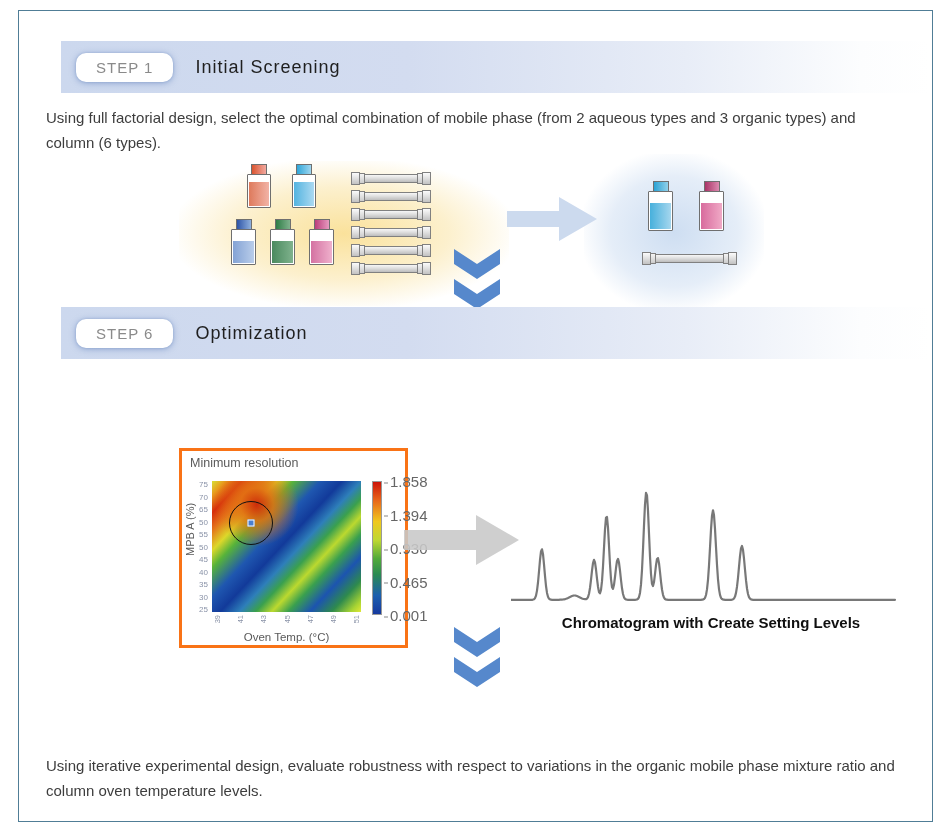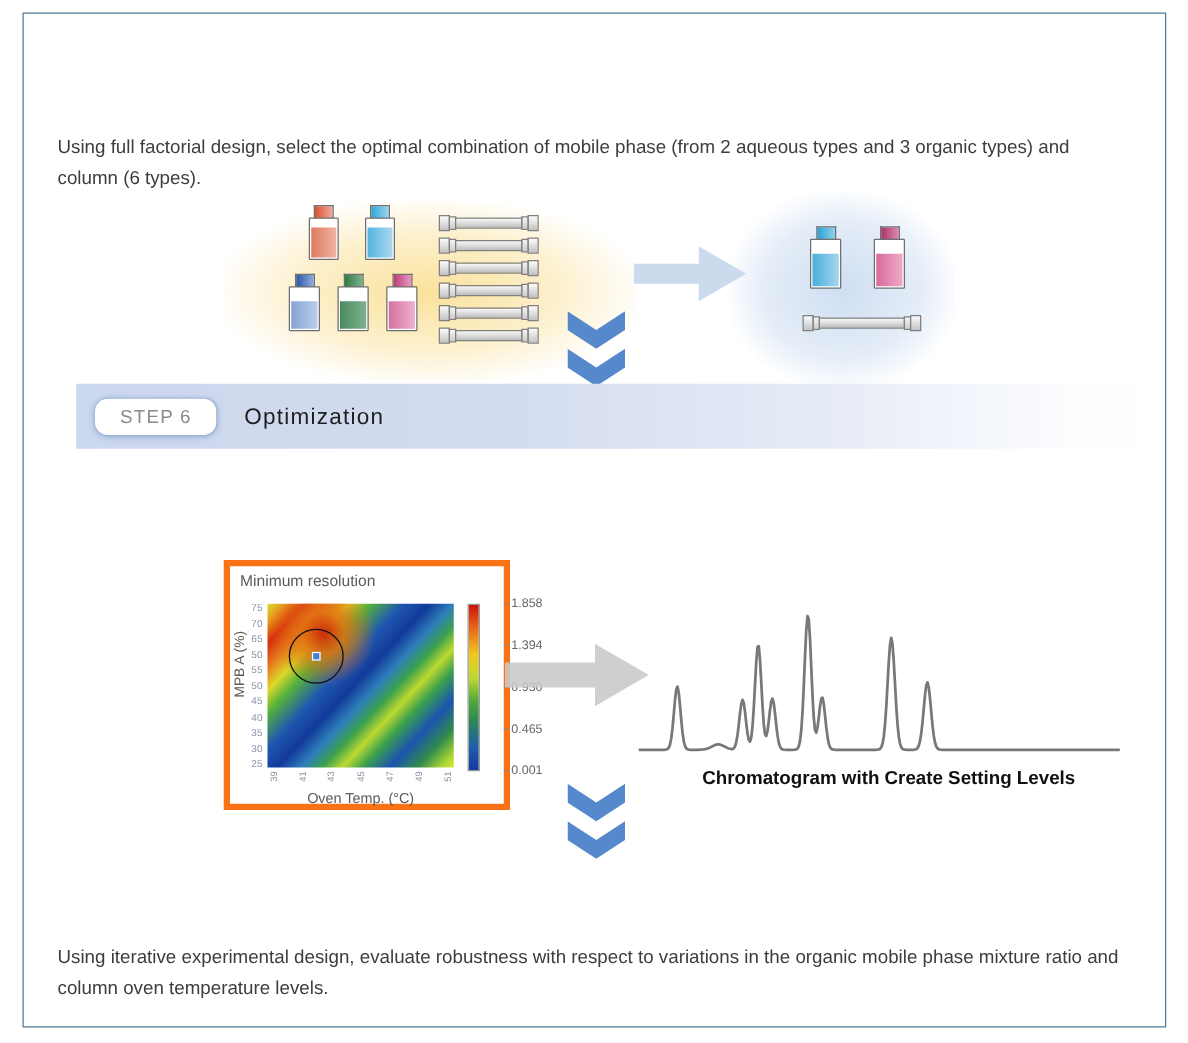--- a/index.html
+++ b/index.html
@@ -60,21 +60,21 @@
   .bottle .bbody{position:absolute;top:10px;left:0;right:0;bottom:0;border:1px solid #6f6f6f;background:#fff;border-radius:1px}
   .bottle .liquid{position:absolute;left:1px;right:1px;bottom:1px}
   .bottle-row{position:absolute;display:flex}
   .hcol{display:flex;align-items:center;position:absolute;height:14px}
   .hcol .endcap{width:9px;height:13px;border:1px solid #808080;background:linear-gradient(180deg,#fbfbfb 0%,#e8e8e8 35%,#c2c2c2 100%)}
   .hcol .ring{width:6px;height:11px;border:1px solid #808080;margin-left:-1px;margin-right:-1px;background:linear-gradient(180deg,#f4f4f4,#cccccc)}
   .hcol .tube{flex:1;height:9px;border:1px solid #808080;background:linear-gradient(180deg,#f7f7f7 0%,#dcdcdc 50%,#bdbdbd 100%)}
   
   .hm-box{
     position:absolute;left:160px;top:437px;width:229px;height:200px;
-    border:5px solid #f97316;background:#fff;
+    border:3px solid #f97316;background:#fff;
   }
   .hm-title{position:absolute;left:8px;top:5px;font-size:12.5px;color:#5a5a5a}
   .hm-plot{
     position:absolute;left:30px;top:30px;width:149px;height:131px;
     background:
       radial-gradient(circle at 30% 18%, rgba(205,35,8,.95) 0%, rgba(226,110,18,.85) 11%, rgba(235,190,25,0) 28%),
       linear-gradient(133deg,
         #d8e035 0%, #e89a1c 5%, #d62e0c 11%, #e4731a 17%, #ddd82a 24%,
         #57b33a 30%, #1f57b0 40%, #123a9a 48%, #2e7fba 55%, #3aa04e 61%,
         #bcd92f 67%, #3aa04e 73%, #1c54b0 81%, #2e8a4e 89%, #a8d433 96%, #e0e838 100%);
@@ -91,34 +91,38 @@
     position:absolute;left:-2px;top:95px;font-size:11px;color:#5a5a5a;
     transform:translate(0,-50%) rotate(-90deg);transform-origin:center;white-space:nowrap;width:20px;text-align:center;
   }
   .hm-xlabel{position:absolute;left:30px;width:149px;top:180px;text-align:center;font-size:11.5px;color:#5a5a5a}
   .hm-ytick{position:absolute;width:26px;text-align:right;font-size:8px;color:#8a93a8;transform:translateY(-50%);left:0}
   .hm-xtick{position:absolute;top:164px;font-size:7.5px;color:#8a93a8;writing-mode:vertical-rl;transform:rotate(180deg) translateX(50%)}
   .hm-cbar{
     position:absolute;left:190px;top:30px;width:10px;height:134px;border:1px solid #999;
     background:linear-gradient(180deg,#cc1408 0%,#e8661a 14%,#f0c81e 30%,#bfd832 44%,#52aa3a 58%,#2b8a52 70%,#1c5fae 86%,#16399e 100%);
   }
-  .hm-cblabel{position:absolute;left:219px;font-size:10px;color:#666;transform:translateY(-50%);white-space:nowrap}
+  .hm-cblabel{position:absolute;left:202px;font-size:15px;color:#666;transform:translateY(-50%);white-space:nowrap}
   .hm-cblabel::before{content:"";display:inline-block;width:4px;height:1px;background:#888;vertical-align:middle;margin-right:2px}
   
   .chrom-caption{
     position:absolute;left:492px;top:603px;width:400px;text-align:center;
     font-size:15px;font-weight:bold;color:#101010;
   }
   .sr{position:absolute}
 </style>
 </head>
 <body>
 
 <div class="frame">
 
+  <div class="step-bar" style="top:30px">
+    <span class="step-badge">STEP 1</span>
+    <span class="step-title">Initial Screening</span>
+  </div>
   <p class="step-desc" style="top:94px">Using full factorial design, select the optimal combination of mobile phase (from 2 aqueous types and 3 organic types) and column (6 types).</p>
 
   <div class="glow glow-yellow"></div>
   <div class="glow glow-blue"></div>
 
   <div class="bottle-row" style="left:228px;top:153px;gap:21px">
       <div class="bottle" style="width: 24px; height: 44px;">
         <div class="cap" style="background:linear-gradient(90deg,#d9542f,#f2a9a0)"></div>
         <div class="bbody">
           <div class="liquid" style="height:74%;background:linear-gradient(90deg,#de7a5c,#f2b3a6)"></div>

